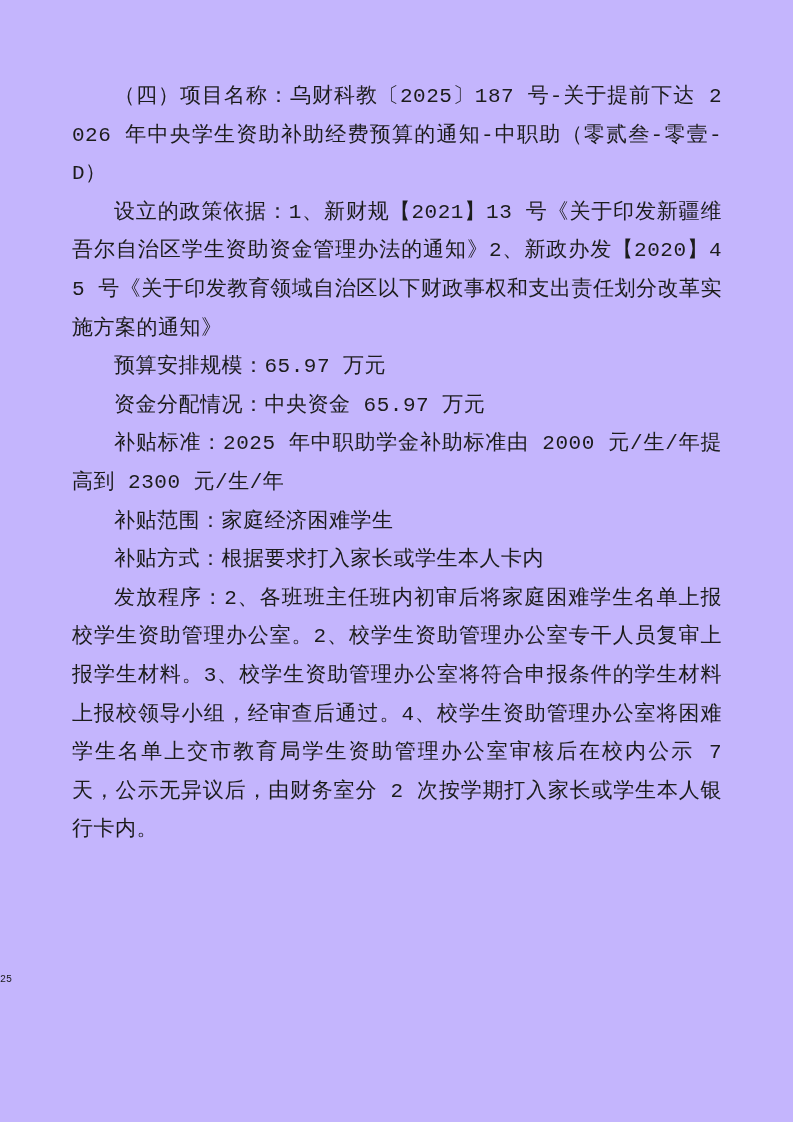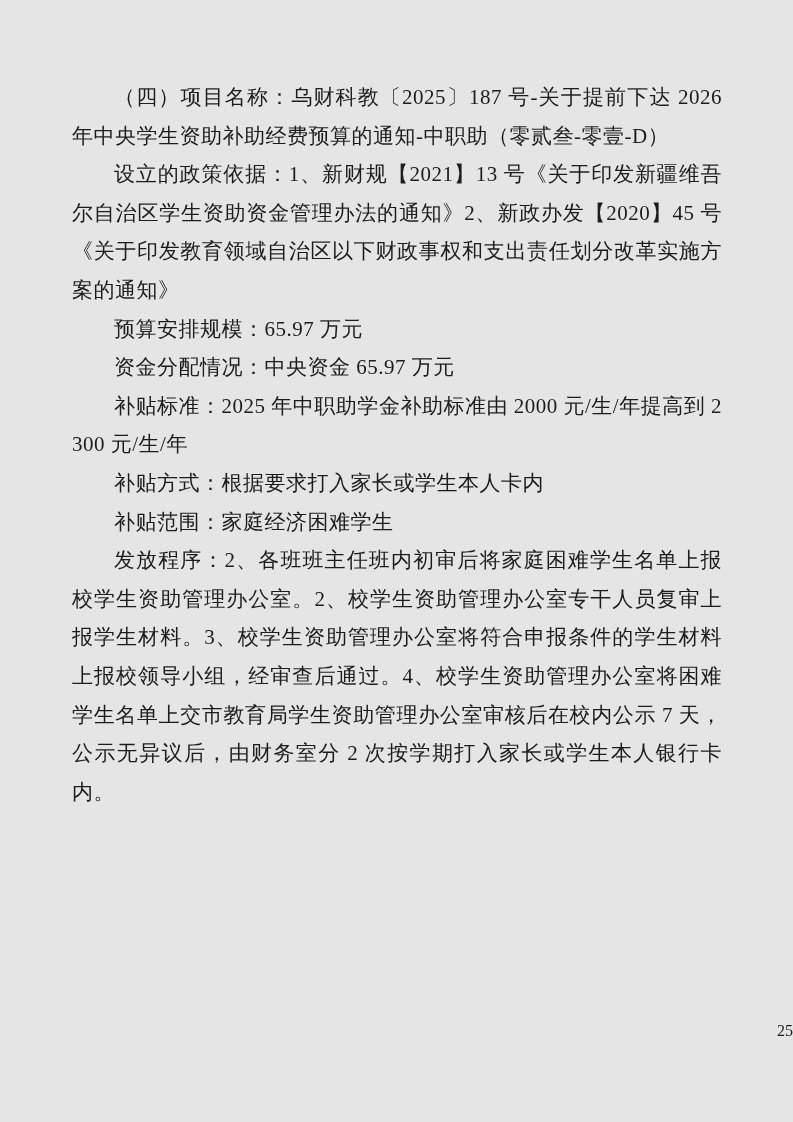--- a/index.html
+++ b/index.html
@@ -4,23 +4,23 @@
 <style>
   html, body {
     margin: 0;
     padding: 0;
     background: #ffffff;
   }
   .page {
     position: relative;
     width: 793px;
     height: 1122px;
-    background: #e5e5e5;
+    background: #c4b5fd;
     overflow: hidden;
-    font-family: Liberation Serif, serif;
+    font-family: Liberation Mono, monospace;
     color: #1c1c1c;
   }
   .content {
     position: absolute;
     left: 72px;
     top: 78px;
     width: 650px;
   }
   .para {
     margin: 0;
@@ -29,34 +29,34 @@
     text-align: justify;
     text-justify: inter-character;
     text-indent: 2em;
     letter-spacing: 0.5px;
     word-break: break-all;
   }
   .page-number {
     position: absolute;
     left: 0;
     right: 0;
-    top: 1022px;
-    text-align: right;
-    font-size: 16px;
+    top: 974px;
+    text-align: left;
+    font-size: 10px;
     color: #1c1c1c;
   }
 </style>
 </head>
 <body>
 
 <div class="page">
   <div class="content">
     <p class="para">（四）项目名称：乌财科教〔2025〕187 号-关于提前下达 2026 年中央学生资助补助经费预算的通知-中职助（零贰叁-零壹-D）</p>
     <p class="para">设立的政策依据：1、新财规【2021】13 号《关于印发新疆维吾尔自治区学生资助资金管理办法的通知》2、新政办发【2020】45 号《关于印发教育领域自治区以下财政事权和支出责任划分改革实施方案的通知》</p>
     <p class="para">预算安排规模：65.97 万元</p>
     <p class="para">资金分配情况：中央资金 65.97 万元</p>
     <p class="para">补贴标准：2025 年中职助学金补助标准由 2000 元/生/年提高到 2300 元/生/年</p>
+    <p class="para">补贴范围：家庭经济困难学生</p>
     <p class="para">补贴方式：根据要求打入家长或学生本人卡内</p>
-    <p class="para">补贴范围：家庭经济困难学生</p>
     <p class="para">发放程序：2、各班班主任班内初审后将家庭困难学生名单上报校学生资助管理办公室。2、校学生资助管理办公室专干人员复审上报学生材料。3、校学生资助管理办公室将符合申报条件的学生材料上报校领导小组，经审查后通过。4、校学生资助管理办公室将困难学生名单上交市教育局学生资助管理办公室审核后在校内公示 7 天，公示无异议后，由财务室分 2 次按学期打入家长或学生本人银行卡内。</p>
   </div>
   <div class="page-number">25</div>
 </div>
 
 </body></html>

